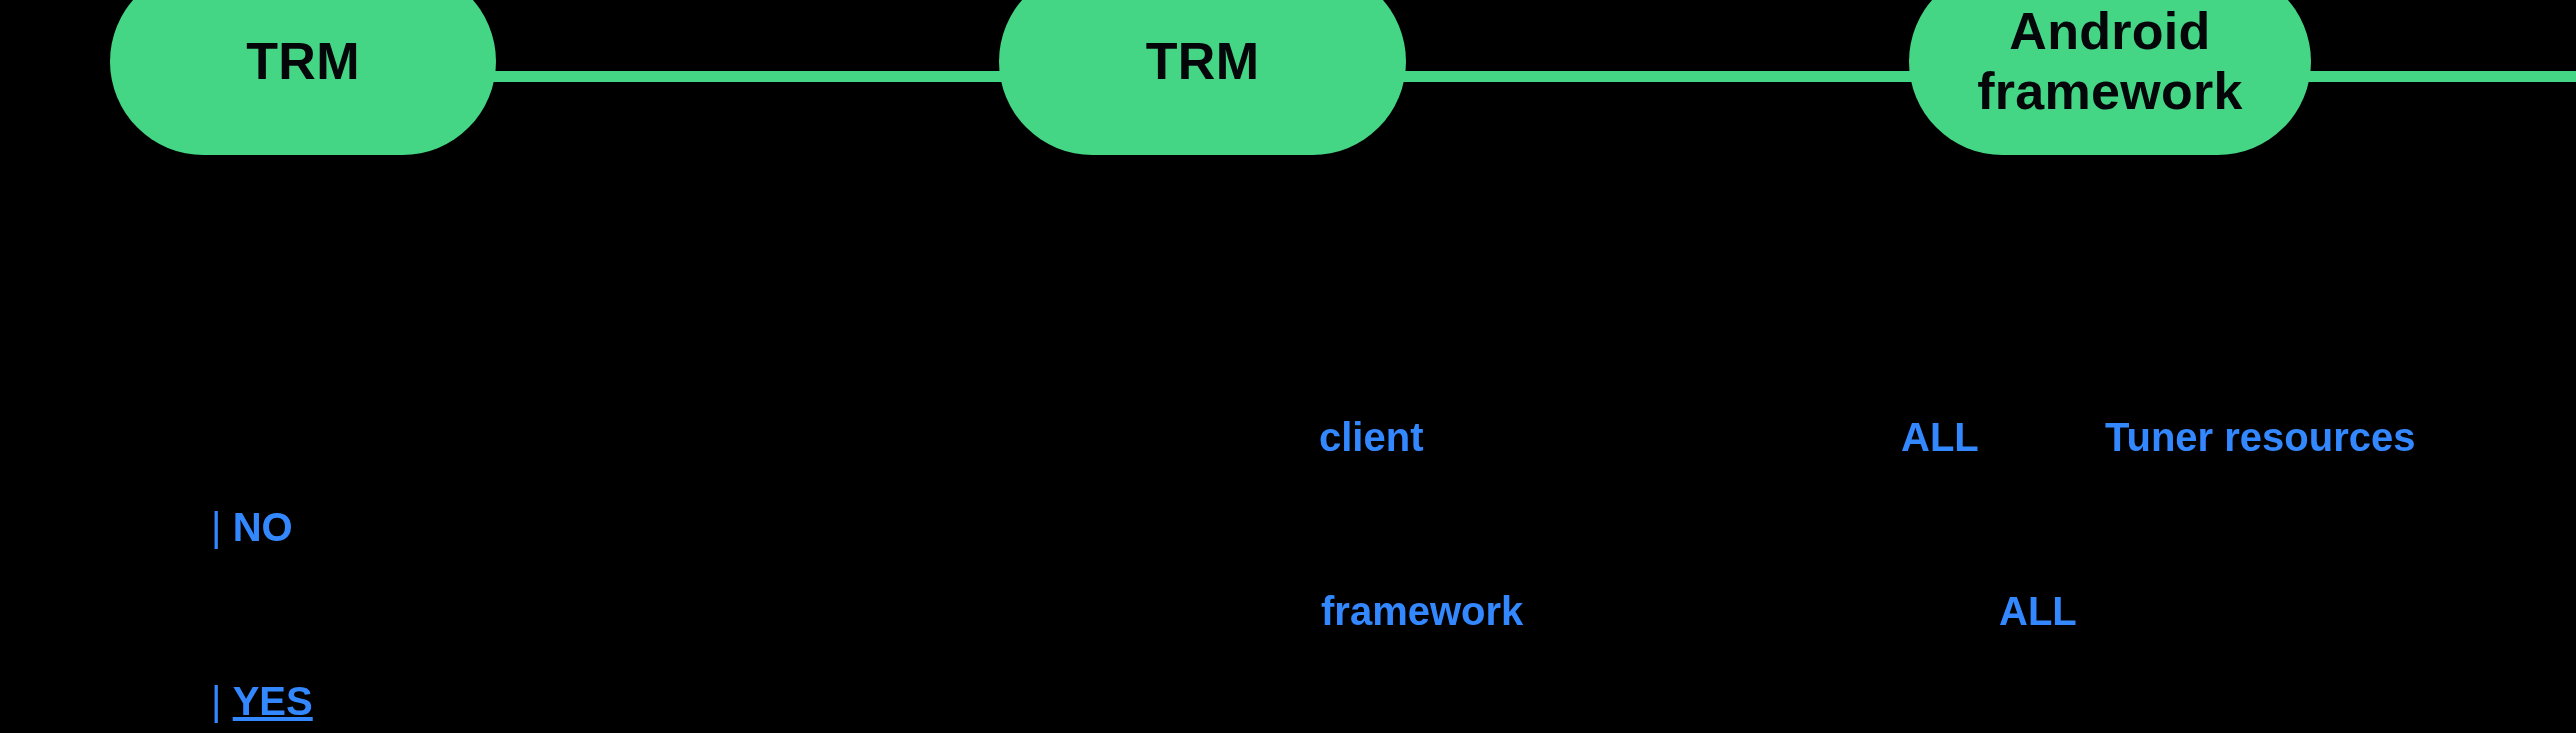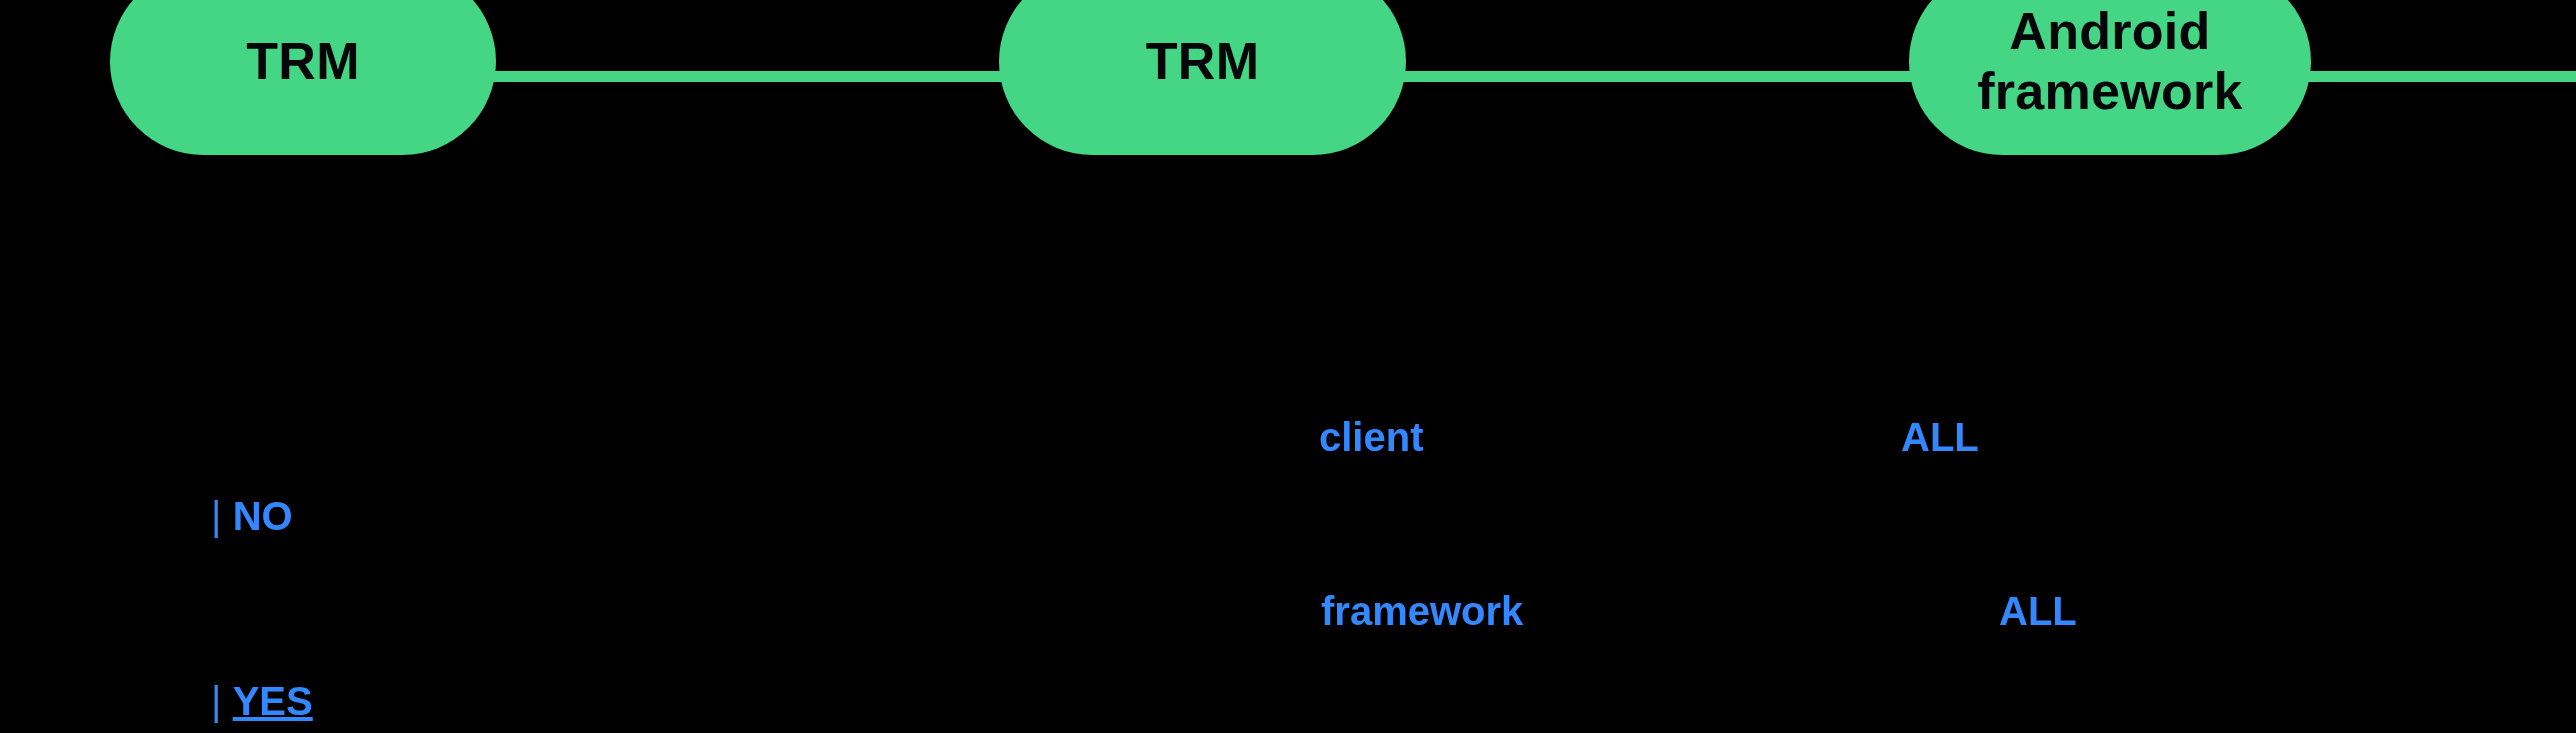--- a/index.html
+++ b/index.html
@@ -70,21 +70,21 @@
     display: inline-block;
     margin-right: 11.3px;
     color: #3388FF;
     font-weight: normal;
   }
 
   .lbl-client    { left: 1319px; top: 417px; }
   .lbl-all-1     { left: 1901px; top: 417px; }
   .lbl-tuner     { left: 2105px; top: 417px; }
 
-  .lbl-no        { left: 211px;  top: 496px; text-align: center; }
+  .lbl-no        { left: 211px;  top: 507px; text-align: center; }
 
   .lbl-listener  { left: 1321px; top: 591px; }
   .lbl-all-2     { left: 1999px; top: 591px; }
 
   .lbl-yes       { left: 211px;  top: 681px; text-decoration: underline; }
 </style>
 </head>
 <body>
 
 <div id="canvas">
@@ -99,20 +99,21 @@
   <div class="connector connector-1"></div>
 
   <div class="connector connector-2"></div>
 
   <div class="connector connector-3"></div>
 
   <div class="label lbl-client">client</div>
 
   <div class="label lbl-all-1">ALL</div>
 
+  <div class="label lbl-tuner">Tuner resources</div>
 
   <div class="label lbl-no">
     <span class="bar">|</span><span>NO</span>
   </div>
 
   <div class="label lbl-listener">framework</div>
 
   <div class="label lbl-all-2">ALL</div>
 
   <div class="label lbl-yes">

